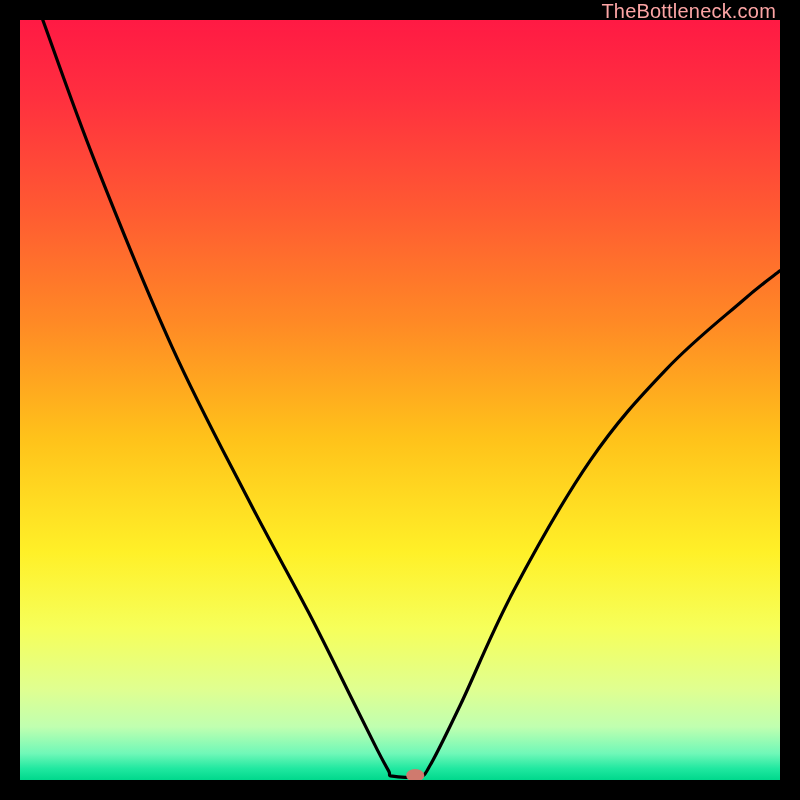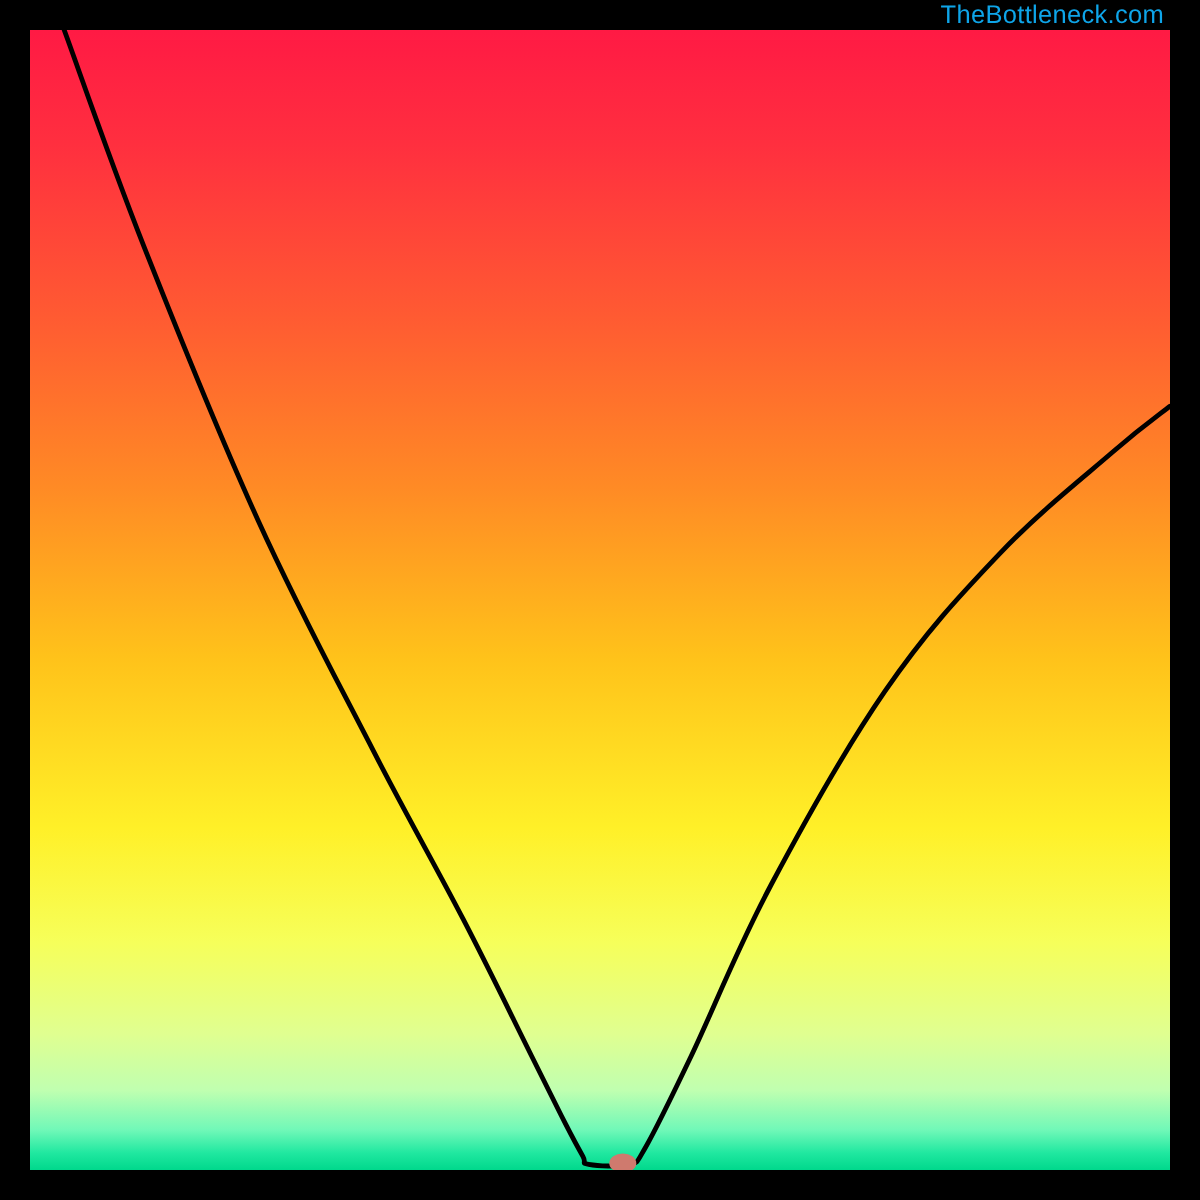--- a/index.html
+++ b/index.html
@@ -16,22 +16,22 @@
     left: 20px;
     top: 20px;
     width: 760px;
     height: 760px;
     background: #000;
   }
   .watermark {
     position: absolute;
     top: 0px;
     right: 24px;
-    color: #0ea5e9;
-    font-size: 17px;
+    color: #fca5a5;
+    font-size: 20px;
     font-weight: 500;
     letter-spacing: 0.2px;
     z-index: 10;
   }
   svg {
     position: absolute;
     left: 0;
     top: 0;
   }
 </style>

